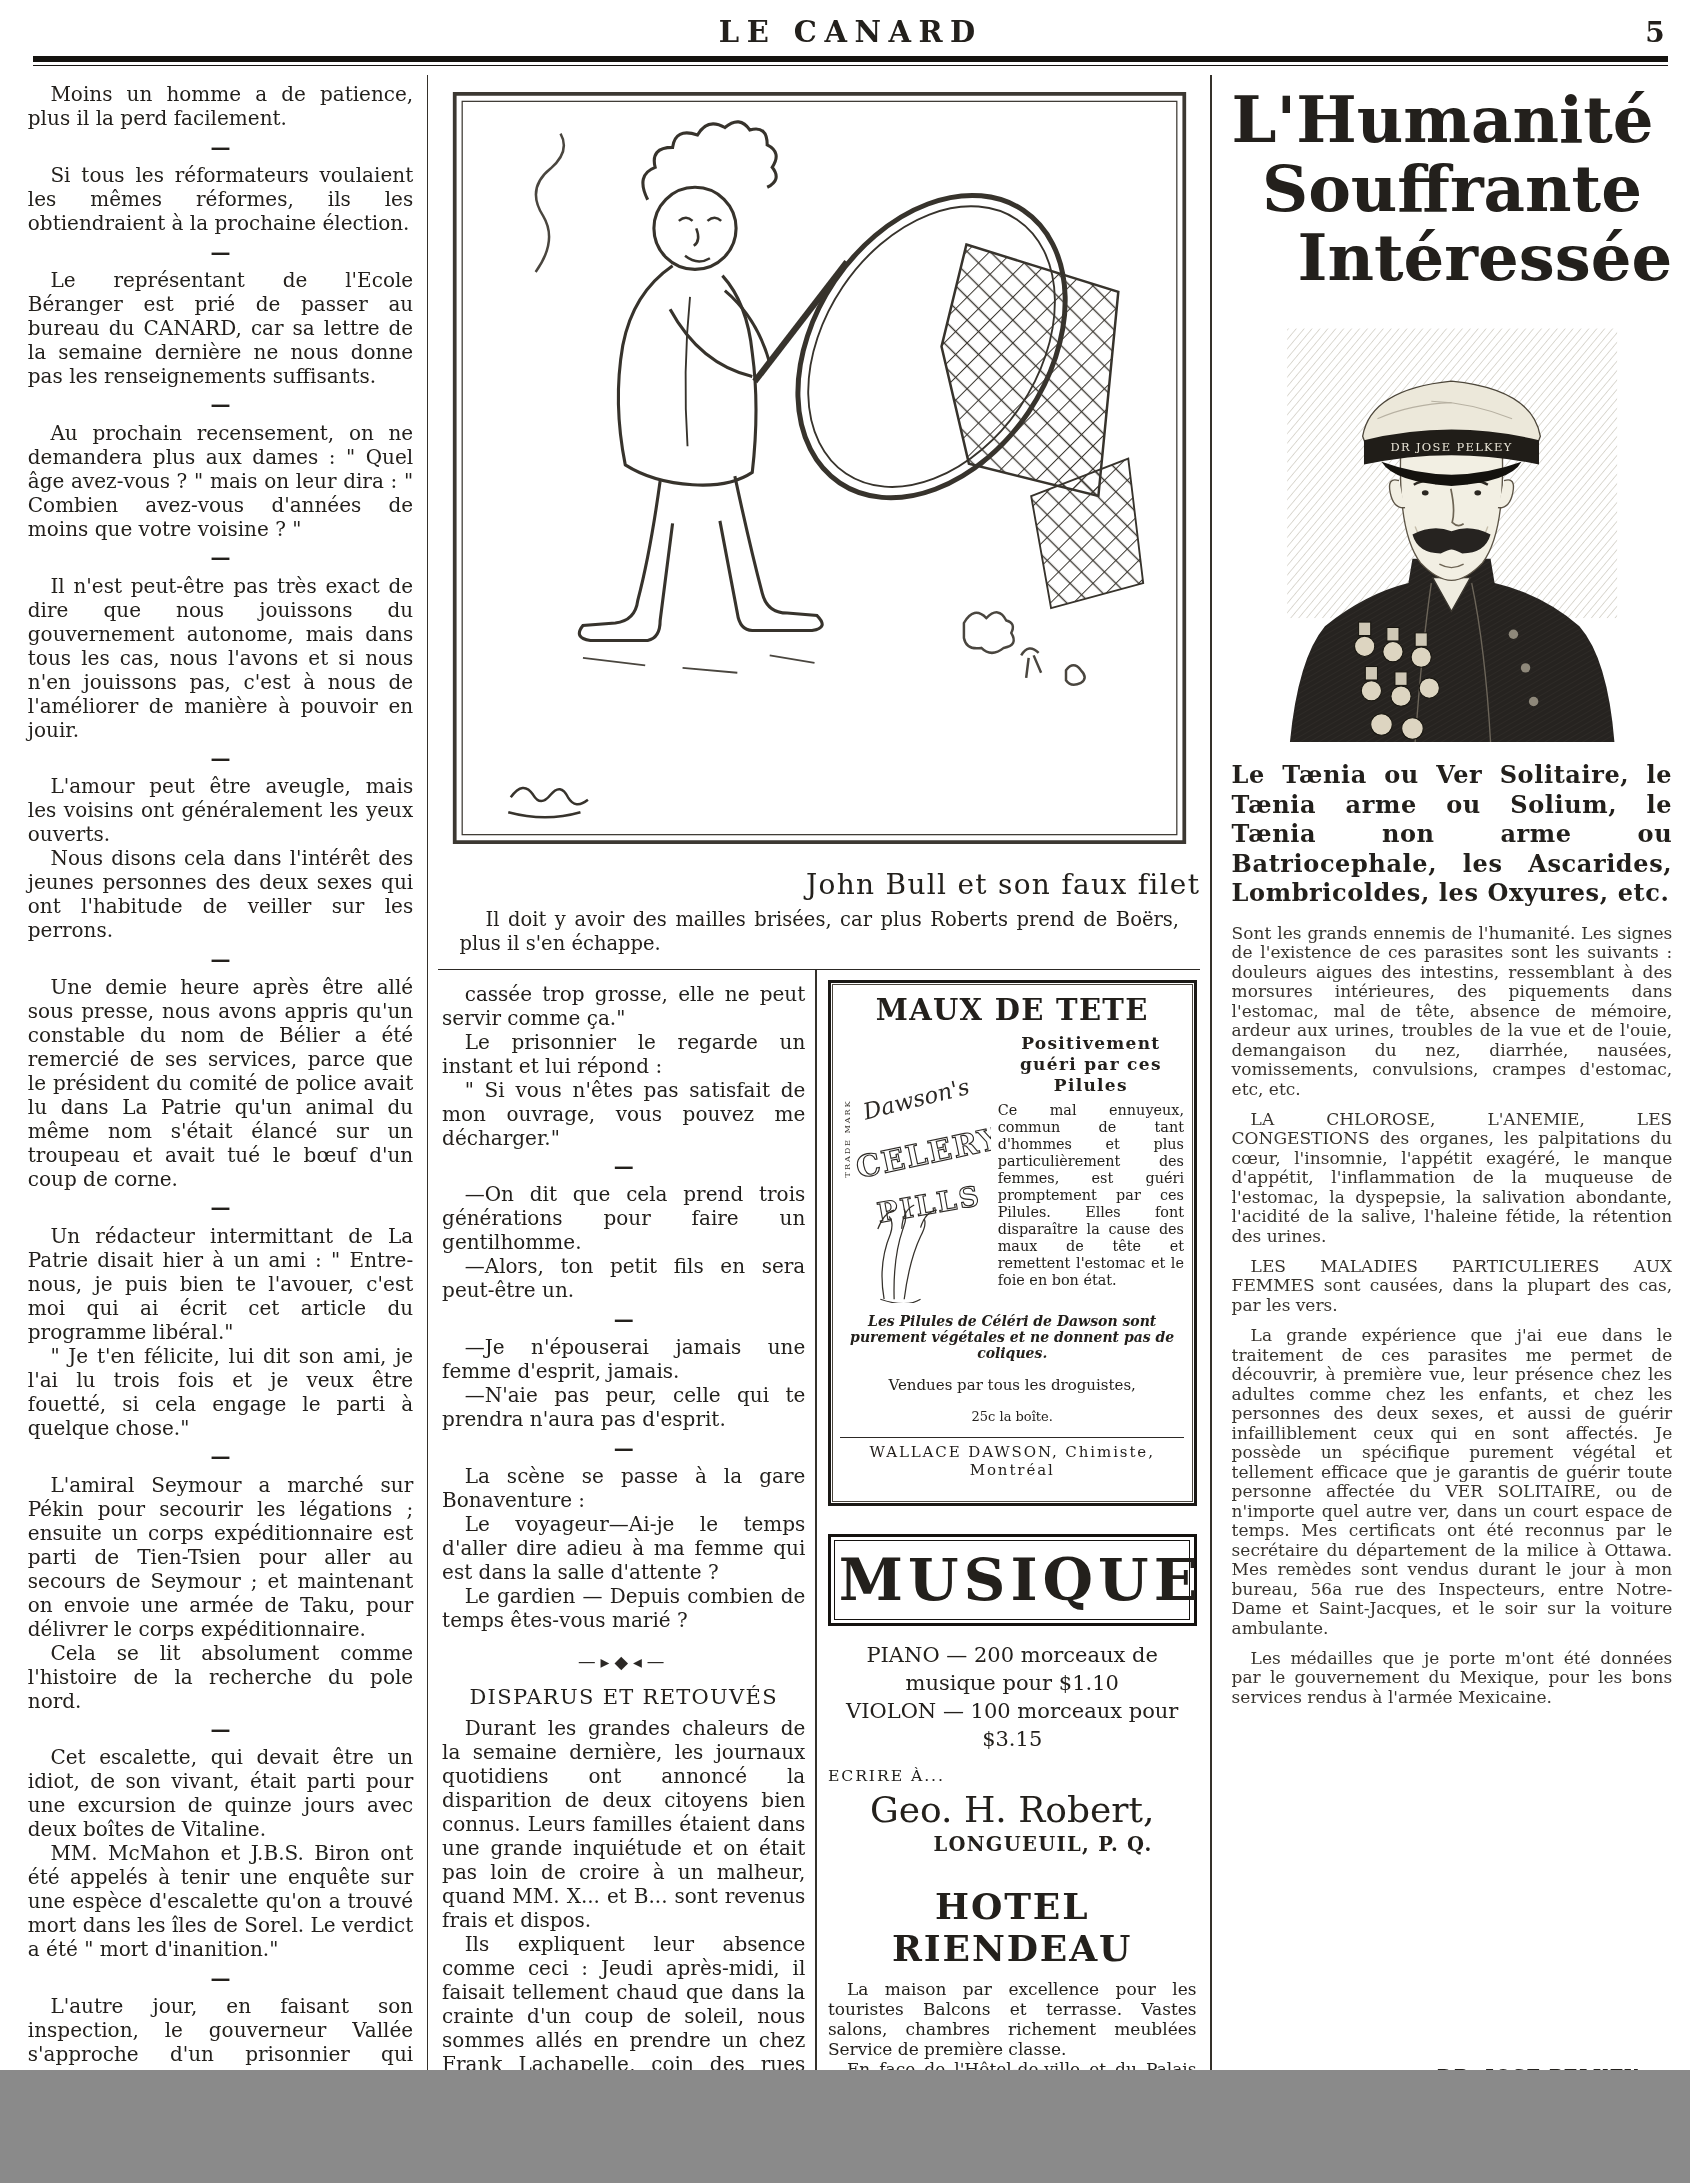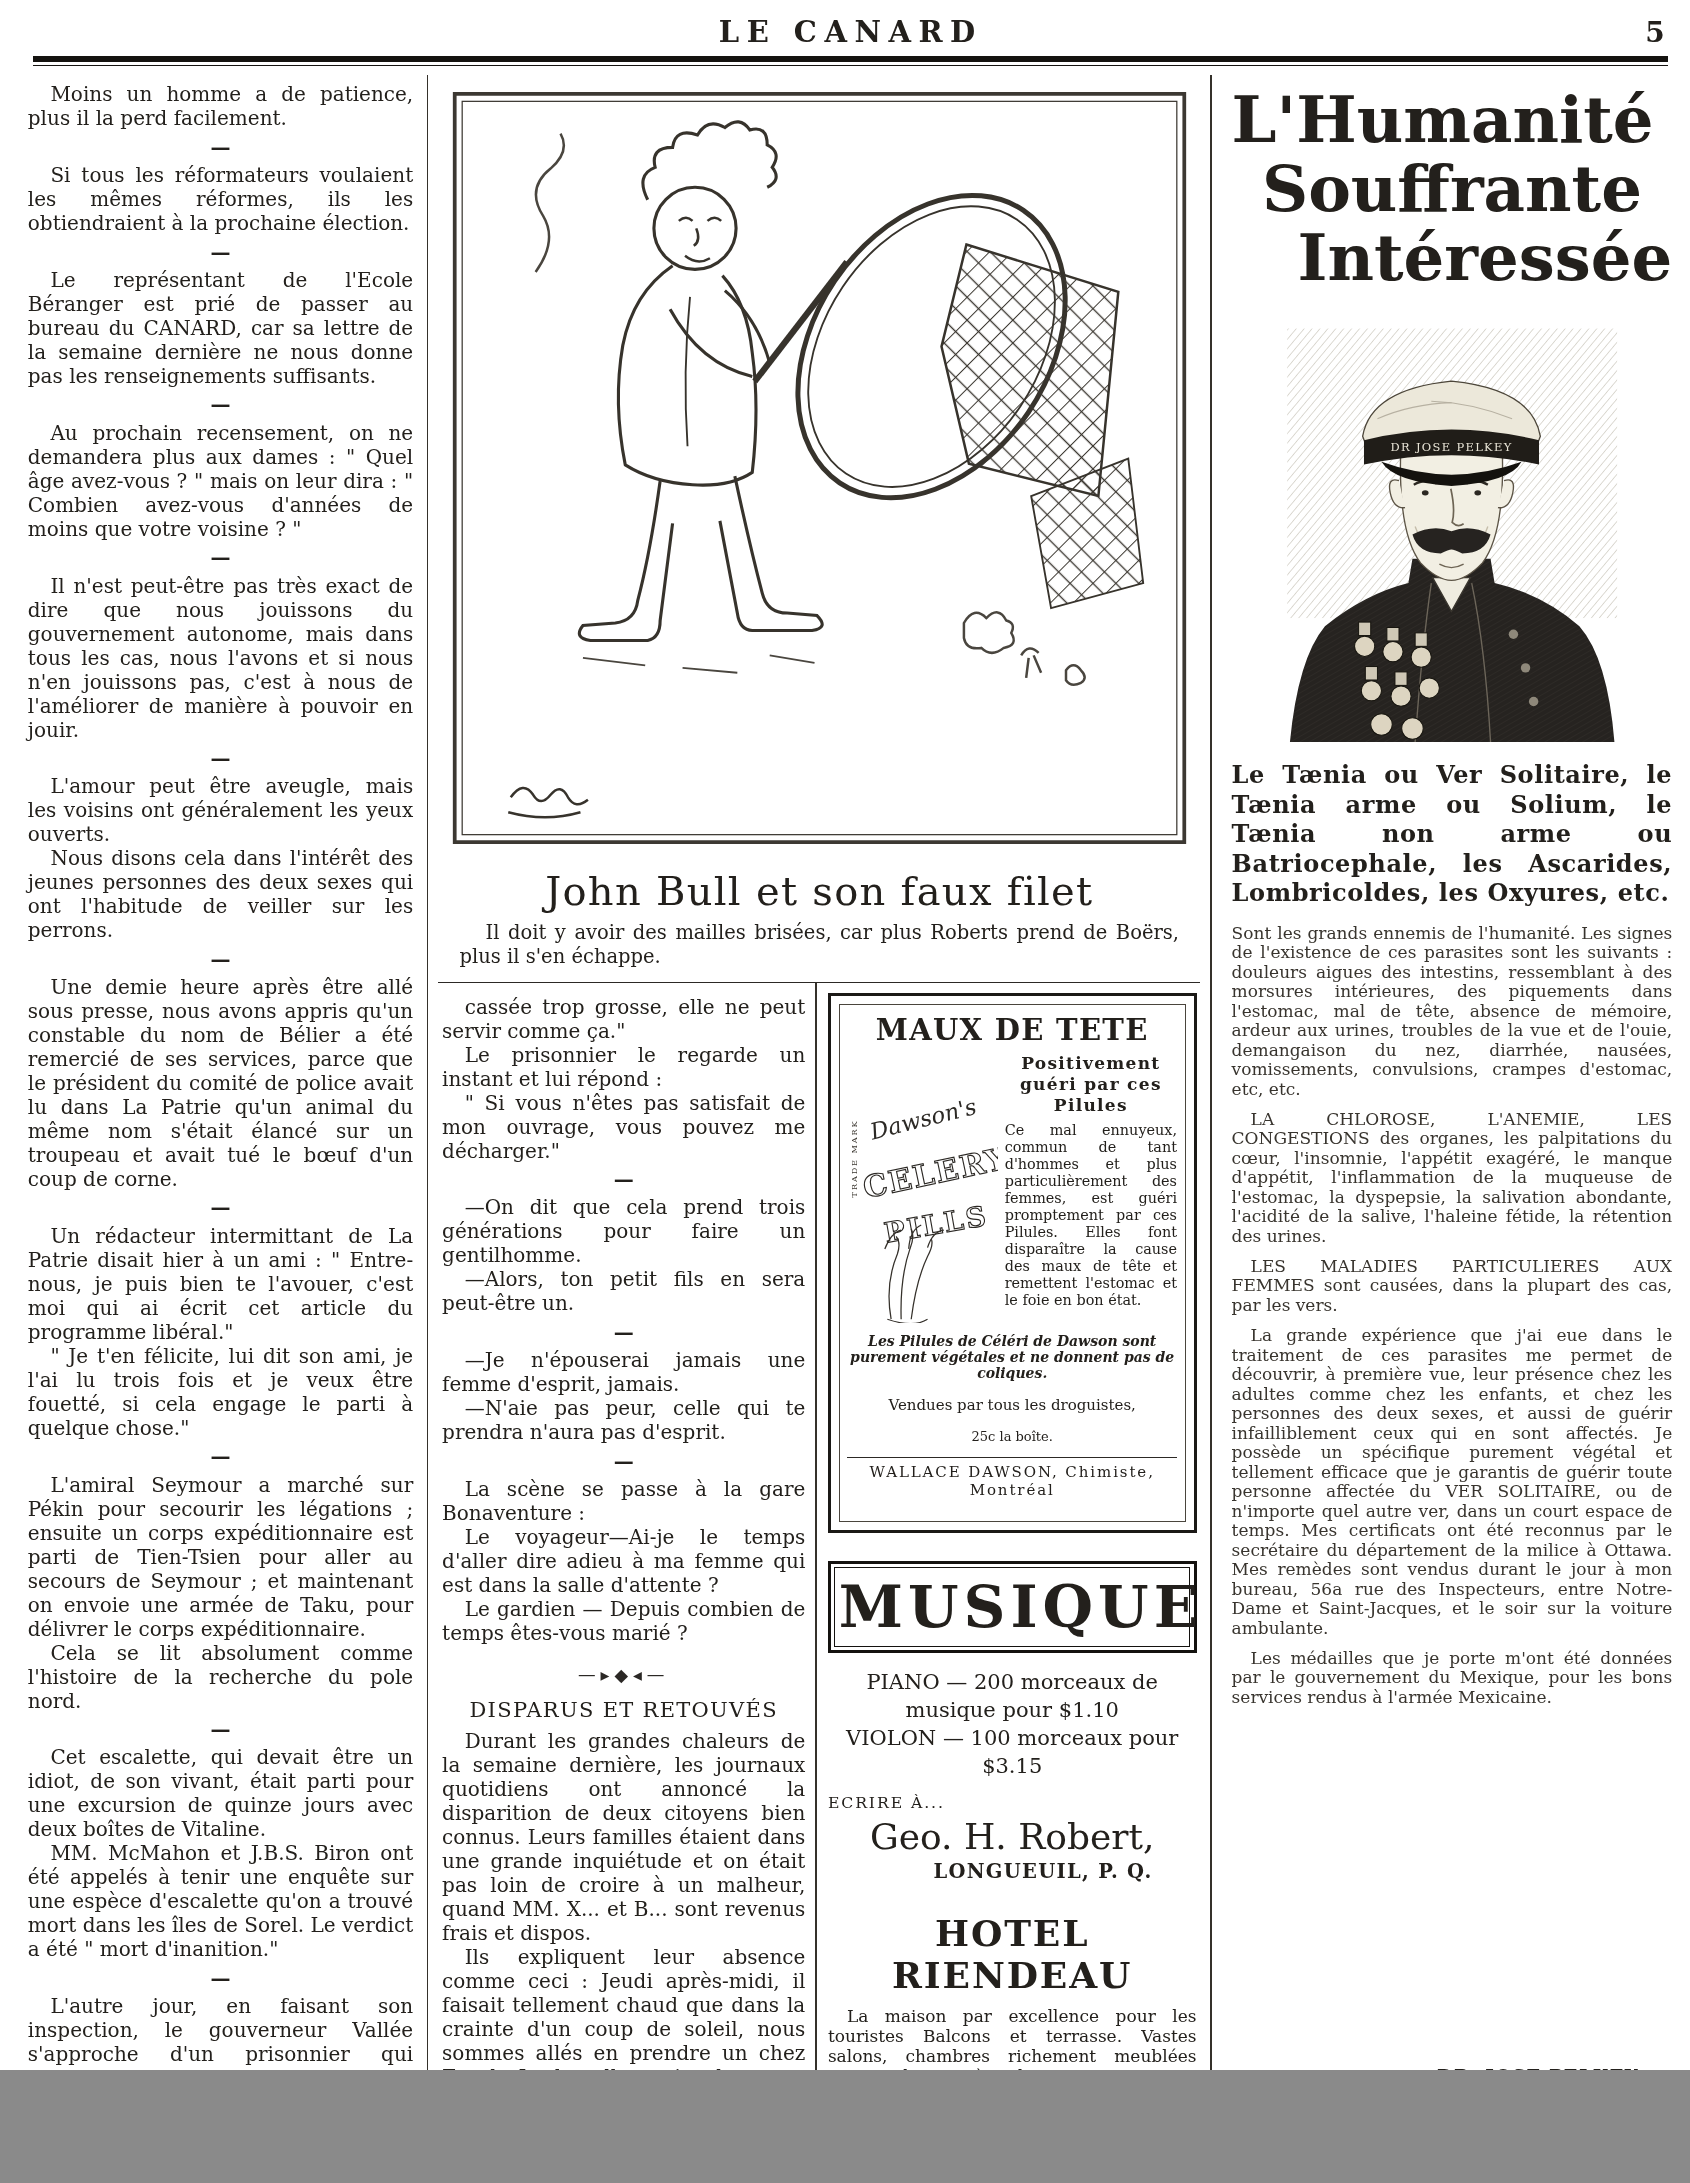--- a/index.html
+++ b/index.html
@@ -20,30 +20,30 @@
   .vrule{width:1.3px;background:#35312b;flex:none;}
   .columns > .vrule{margin:0 10px;}
   
   .col-left{width:398px;flex:none;padding:7.5px 3.8px 0 8.8px;overflow:hidden;
     font-size:20px;line-height:24px;text-align:justify;hyphens:auto;}
   .news{margin:0;text-indent:22.6px;}
   .dash{text-align:center;font-weight:bold;margin:4.4px 0;font-size:20px;line-height:24px;text-indent:0;}
   
   .col-mid{width:762px;flex:none;display:flex;flex-direction:column;overflow:hidden;}
   .cartoon-frame{margin:10px 7.5px 0 7.5px;}
-  .cartoon-title{text-align:center;font-weight:normal;font-size:40px;letter-spacing:1.3px;margin:15px 0 7.5px;}
+  .cartoon-title{text-align:right;font-weight:normal;font-size:28px;letter-spacing:1.3px;margin:15px 0 7.5px;}
   .cartoon-caption{font-size:19.5px;line-height:24px;margin:0 21.3px;text-indent:26px;text-align:justify;}
   .mid-hr{height:1.3px;background:#2c2925;margin:12.6px 0 0;}
   .mid-split{display:flex;flex:1;overflow:hidden;}
   .mid-text{width:377px;flex:none;padding:11.3px 10px 0 3.8px;font-size:20px;line-height:24px;text-align:justify;overflow:hidden;hyphens:auto;}
   .ornament{text-align:center;margin:17.6px 0 11.3px;font-size:17.6px;letter-spacing:5px;color:#2b2825;}
   .section-head{text-align:center;font-size:21px;font-weight:normal;letter-spacing:1.3px;margin:0 0 7.5px;}
   .mid-ads{flex:1;padding:10px 3.8px 0 11.3px;overflow:hidden;}
   
-  .dawson{border:3.1px solid #1b1916;padding:8px;}
+  .dawson{border:3.1px solid #1b1916;padding:1px;}
   .dawson-inner{border:0.6px solid #4a453d;padding:6.3px 7.5px 7.5px;}
   .dawson-title{text-align:center;font-size:29px;font-weight:bold;letter-spacing:1.3px;margin:1.3px 0 6.3px;}
   .dawson-cols{display:flex;}
   .dawson-logo{width:151px;flex:none;}
   .dawson-text{flex:1;padding-left:6.3px;}
   .dawson-sub{font-size:17px;line-height:21px;text-align:center;letter-spacing:1.3px;margin:0 0 6.3px;font-weight:bold;}
   .dawson-body{font-size:14.4px;line-height:17px;text-align:justify;margin:0;}
   .dawson-note{font-style:italic;font-weight:bold;font-size:14px;line-height:16.3px;text-align:center;margin-top:7.5px;}
   .dawson-vendues{text-align:center;font-size:15px;margin-top:5px;}
   .dawson-price{text-align:center;font-size:13px;margin-top:1.3px;}

